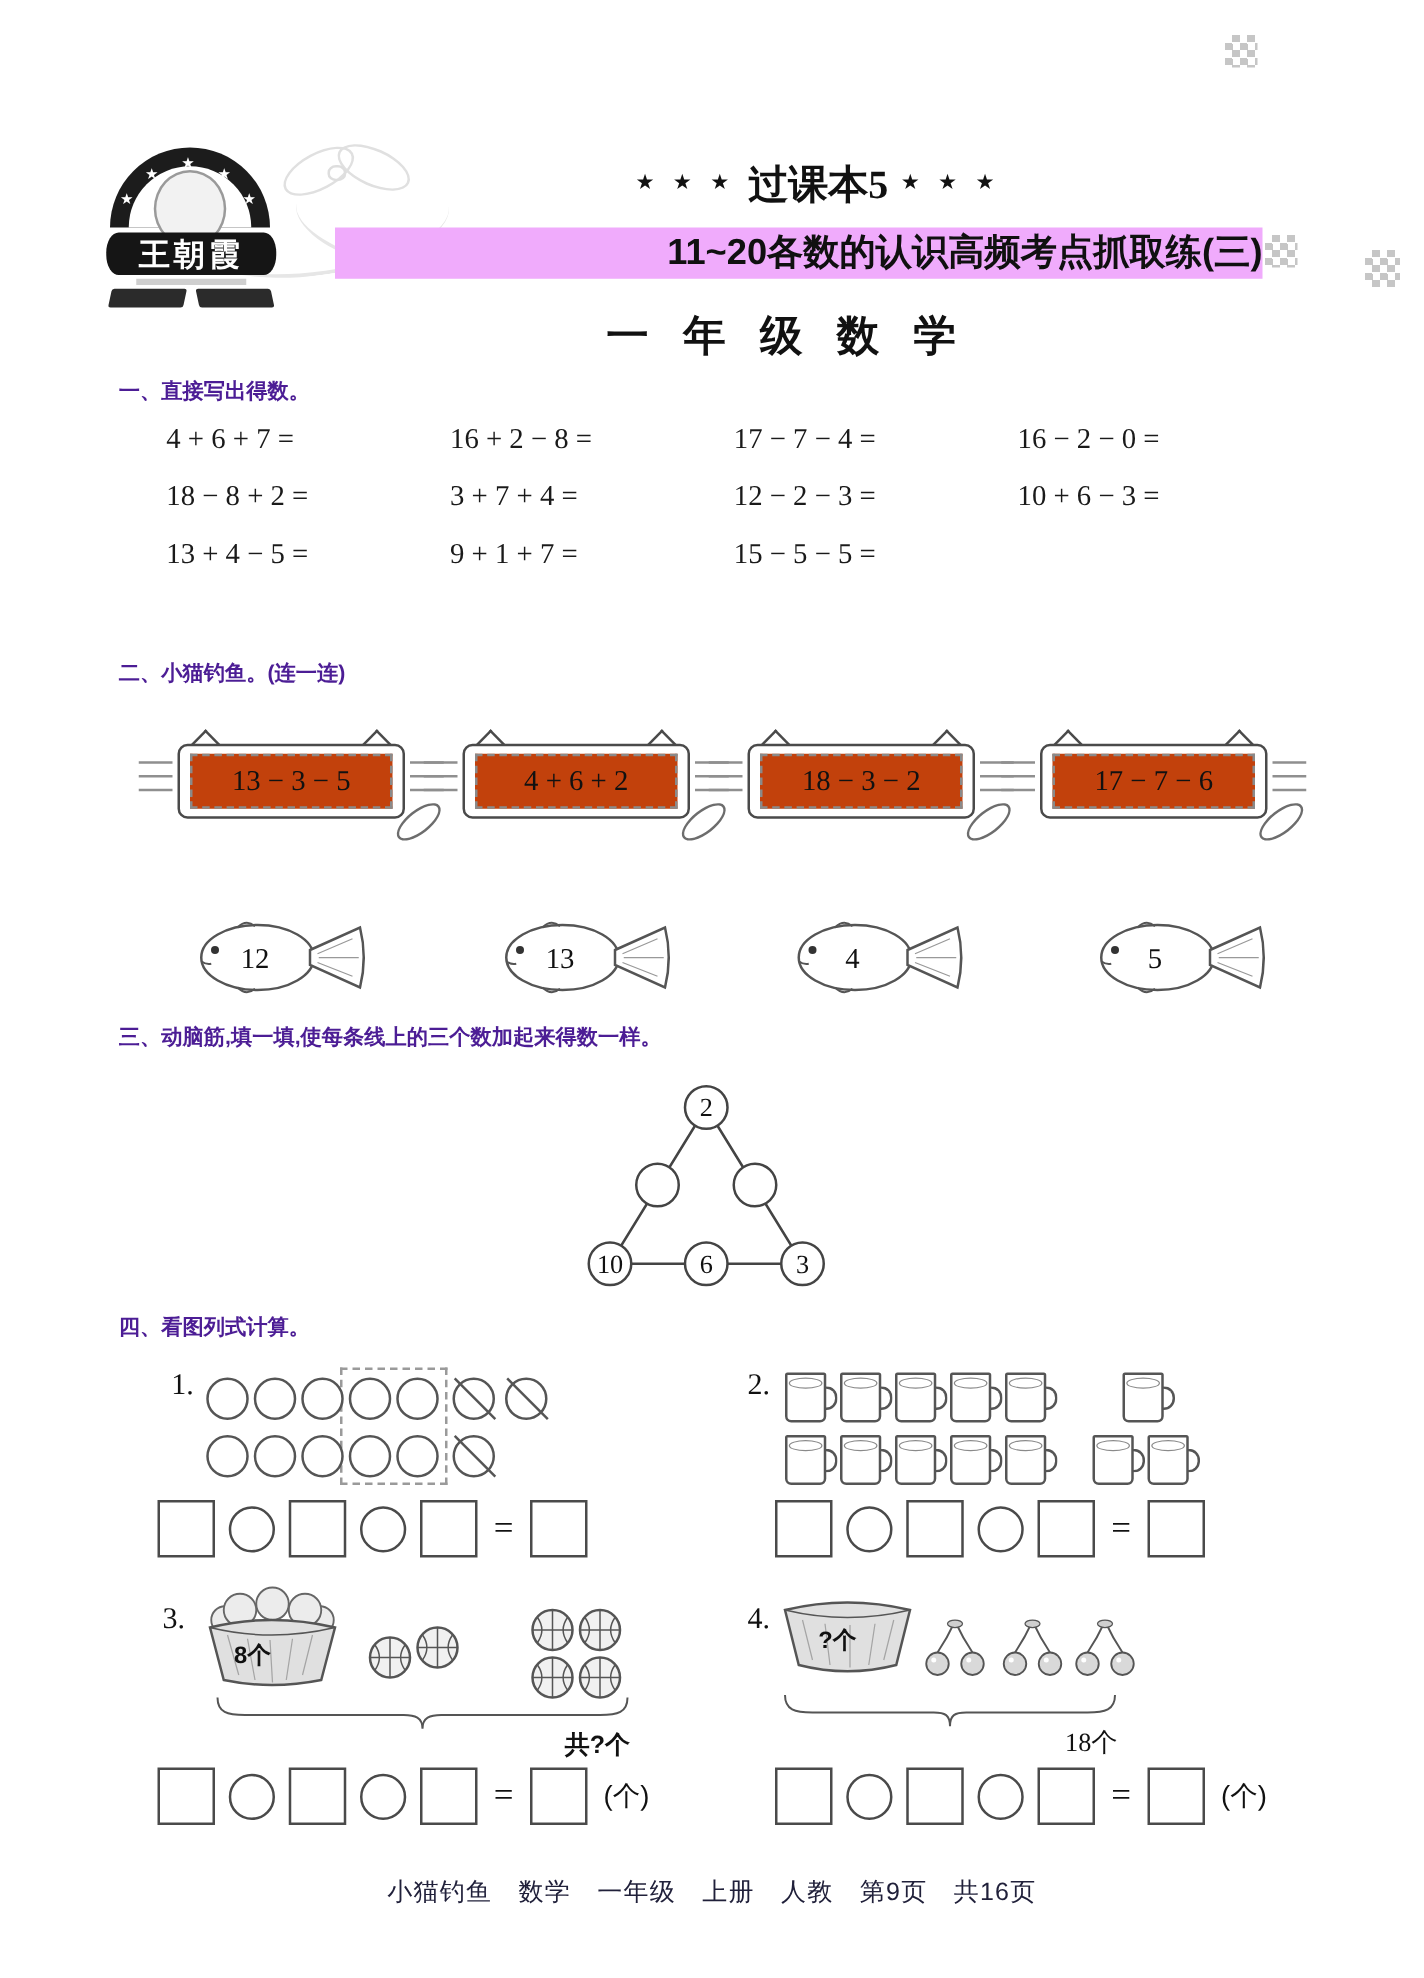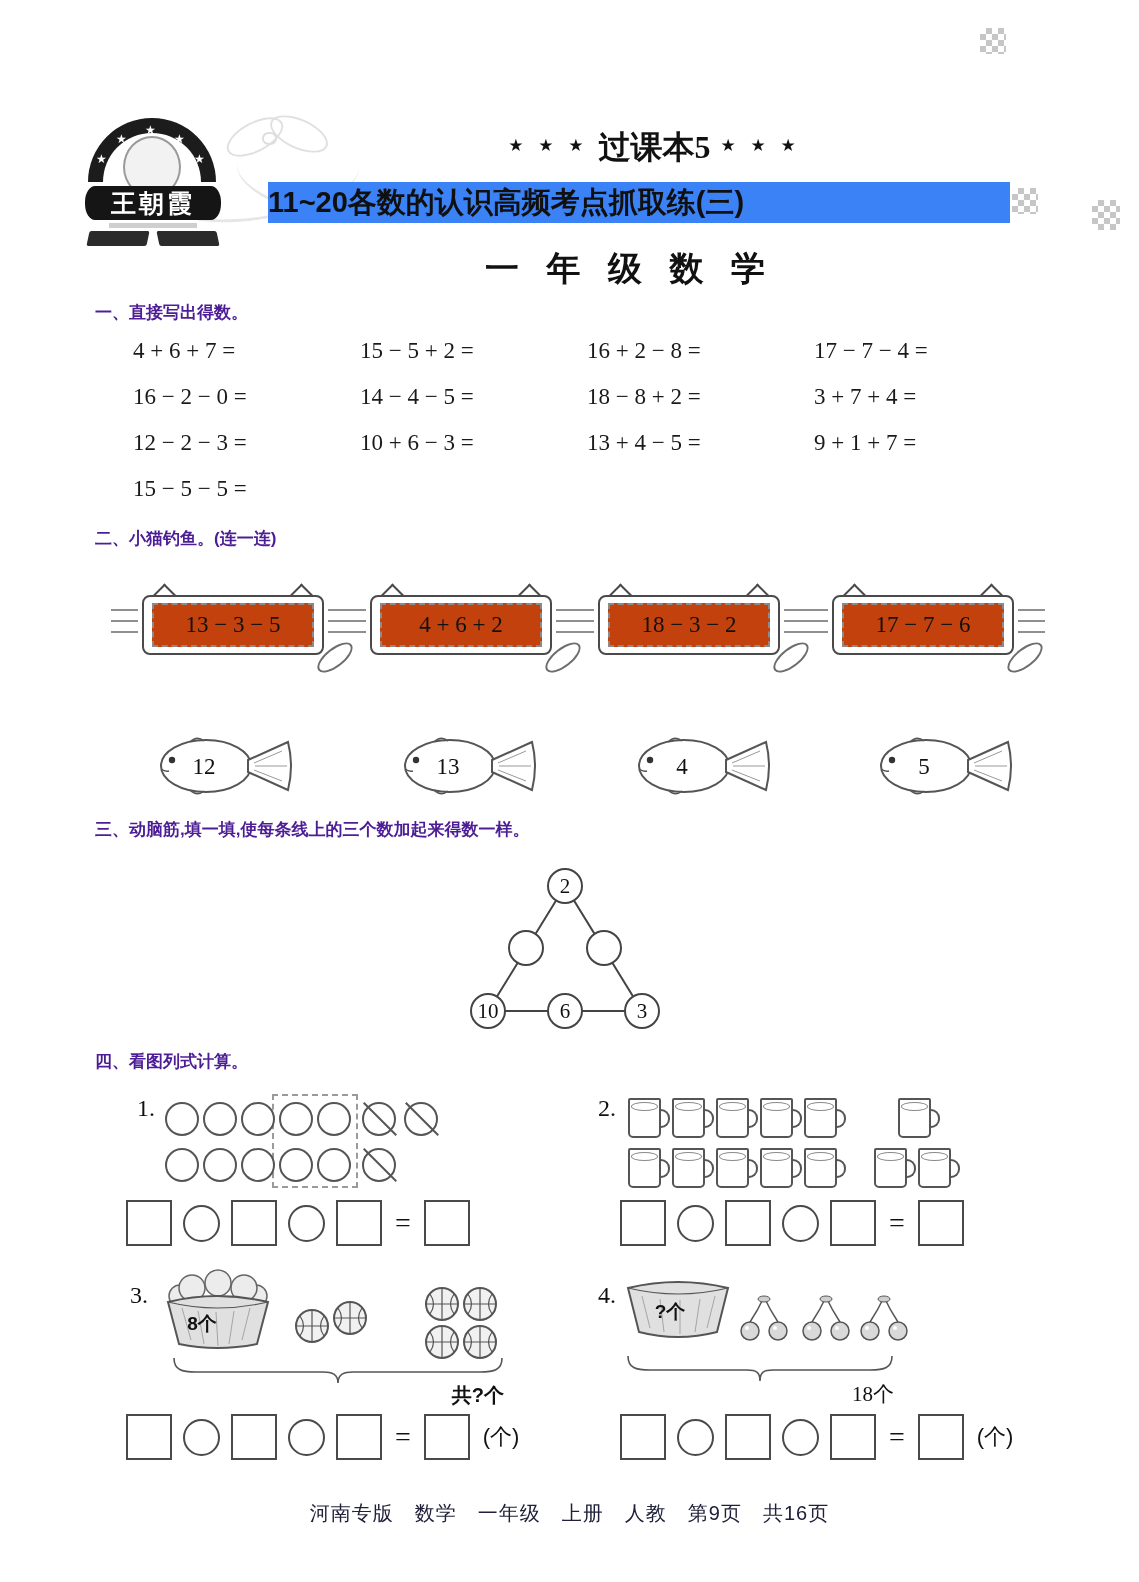--- a/index.html
+++ b/index.html
@@ -31,21 +31,21 @@
   .logo-bar { position:absolute; left:31px; top:111px; width:88px; height:5px; background:#cfcfcf; z-index:2; }
   .logo-sub { position:absolute; top:119px; left:10px; width:130px; display:flex; justify-content:space-between; z-index:2; }
   .logo-sub i { display:block; width:60px; height:15px; background:#2b2b2b; border-radius:2px; }
   .logo-sub i.skl { transform:skewX(-12deg); }
   .logo-sub i.skr { transform:skewX(12deg); }
 
   
   #star-title { position:absolute; left:170px; right:0; top:126px; text-align:center; white-space:nowrap; }
   .st-stars { font-size:17px; letter-spacing:5px; vertical-align:7px; color:#111; }
   .st-text { font-size:32px; font-weight:bold; font-family:"Liberation Serif", serif; margin:0 10px; }
-  #banner { position:absolute; left:268px; top:182px; width:742px; height:41px; background:#3b82f6; text-align:left; line-height:41px; font-size:29px; font-weight:bold; color:#101010; }
+  #banner { position:absolute; left:268px; top:182px; width:742px; height:41px; background:#f0abfc; text-align:right; line-height:41px; font-size:29px; font-weight:bold; color:#101010; }
   #subtitle { position:absolute; left:120px; right:0; top:246px; text-align:center; font-size:34px; font-weight:bold; letter-spacing:9px; }
 
   
   .sec-heading { position:absolute; font-size:17px; font-weight:bold; color:#4c1d95; }
 
   
   #s1-grid { position:absolute; left:133px; top:338px; width:920px; display:grid; grid-template-columns:227px 227px 227px 227px; grid-auto-rows:46px; font-family:"Liberation Serif", serif; font-size:23px; color:#1a1a1a; }
 
   
   .cat { position:absolute; width:182px; height:60px; top:595px; }
@@ -118,25 +118,23 @@
 
   <div id="star-title">
     <span class="st-stars">★ ★ ★</span><span class="st-text">过课本5</span><span class="st-stars">★ ★ ★</span>
   </div>
   <div id="banner">11~20各数的认识高频考点抓取练(三)</div>
   <div id="subtitle">一 年 级 数 学</div>
 
   <div class="sec-heading" style="left:95px; top:301px;">一、直接写出得数。</div>
   <div id="s1-grid">
     <div>4 + 6 + 7 =</div>
-    <div>15 − 5 + 2 =</div>
     <div>16 + 2 − 8 =</div>
     <div>17 − 7 − 4 =</div>
     <div>16 − 2 − 0 =</div>
-    <div>14 − 4 − 5 =</div>
     <div>18 − 8 + 2 =</div>
     <div>3 + 7 + 4 =</div>
     <div>12 − 2 − 3 =</div>
     <div>10 + 6 − 3 =</div>
     <div>13 + 4 − 5 =</div>
     <div>9 + 1 + 7 =</div>
     <div>15 − 5 − 5 =</div>
   </div>
 
   <div class="sec-heading" style="left:95px; top:527px;">二、小猫钓鱼。(连一连)</div>
@@ -379,15 +377,15 @@
     <span class="sq"></span>
     <span class="op"></span>
     <span class="sq"></span>
     <span class="op"></span>
     <span class="sq"></span>
     <span class="eqs">=</span>
     <span class="sq"></span>
     <span class="unit">(个)</span>
   </div>
 
-  <div id="footer">河南专版　数学　一年级　上册　人教　第9页　共16页</div>
+  <div id="footer">小猫钓鱼　数学　一年级　上册　人教　第9页　共16页</div>
 
 </div>
 
 </body></html>

